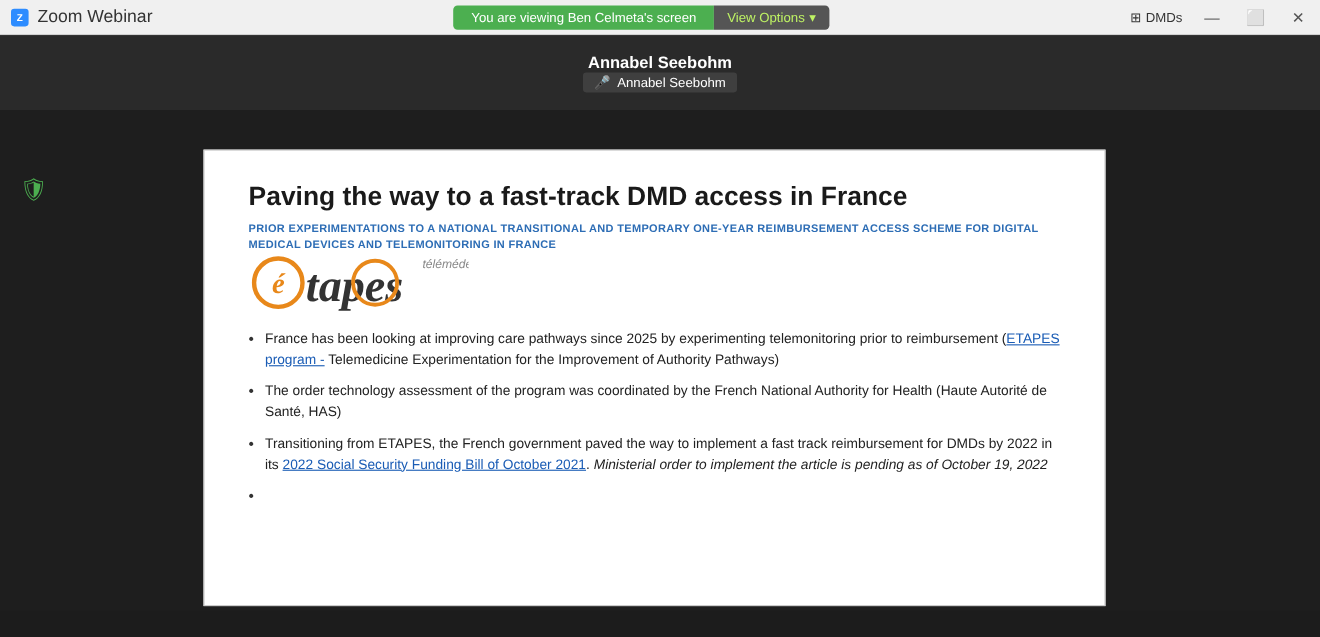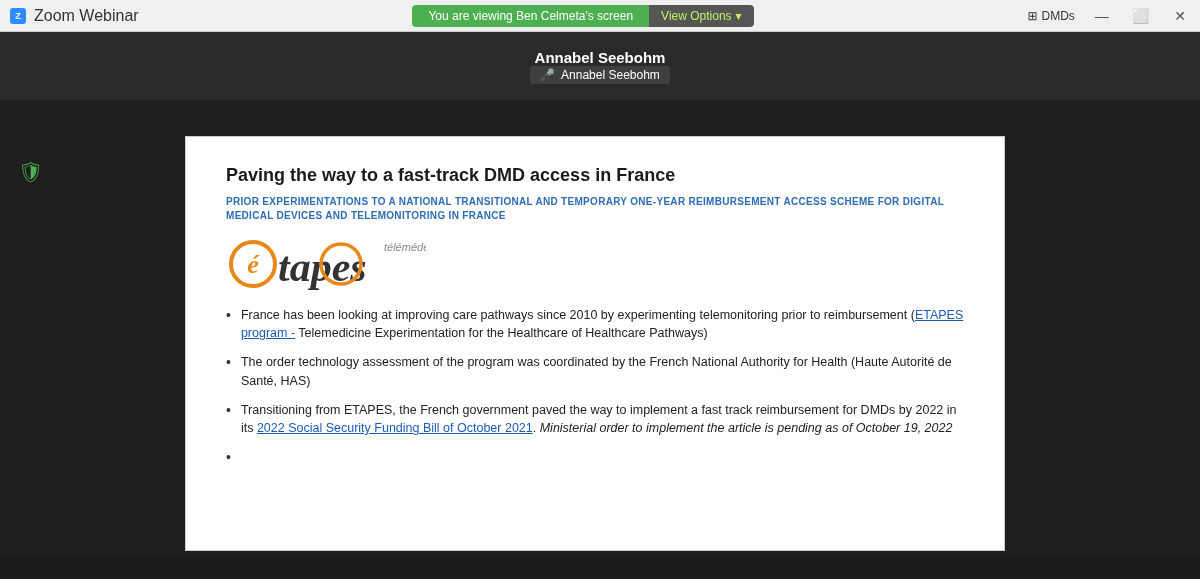--- a/index.html
+++ b/index.html
@@ -143,34 +143,33 @@
     }
 
     .slide-inner {
       padding: 28px 40px 20px 40px;
       height: 100%;
       position: relative;
     }
 
     
     .slide-title {
-      font-size: 18px;
+      font-size: 24px;
       font-weight: 700;
       color: #1a1a1a;
       margin-bottom: 8px;
       line-height: 1.2;
     }
 
     .slide-subtitle {
       font-size: 10px;
       font-weight: 700;
       color: #2d6db5;
       text-transform: uppercase;
       line-height: 1.4;
-      margin-bottom: 14px;
       letter-spacing: 0.3px;
     }
 
     
     .etapes-area {
       display: flex;
       align-items: center;
       margin-bottom: 14px;
       gap: 0;
     }
@@ -275,21 +274,21 @@
 
         <text x="158" y="14" font-size="11" fill="#888" font-style="italic" font-family="Arial">télémédecine</text>
       </svg>
     </div>
 
     <div class="bullet-section">
 
       <div class="bullet-item">
         <span class="bullet-dot">•</span>
         <div class="bullet-text">
-          <span>France has been looking at improving care pathways since 2010 by experimenting telemonitoring prior to reimbursement (</span><span class="link-text">ETAPES program -</span><span> Telemedicine Experimentation for the Healthcare of Healthcare Pathways)</span>
+          <span>France has been looking at improving care pathways since 2025 by experimenting telemonitoring prior to reimbursement (</span><span class="link-text">ETAPES program -</span><span> Telemedicine Experimentation for the Improvement of Authority Pathways)</span>
         </div>
       </div>
 
       <div class="bullet-item">
         <span class="bullet-dot">•</span>
         <div class="bullet-text">The order technology assessment of the program was coordinated by the French National Authority for Health (Haute Autorité de Santé, HAS)</div>
       </div>
 
       <div class="bullet-item">
         <span class="bullet-dot">•</span>

